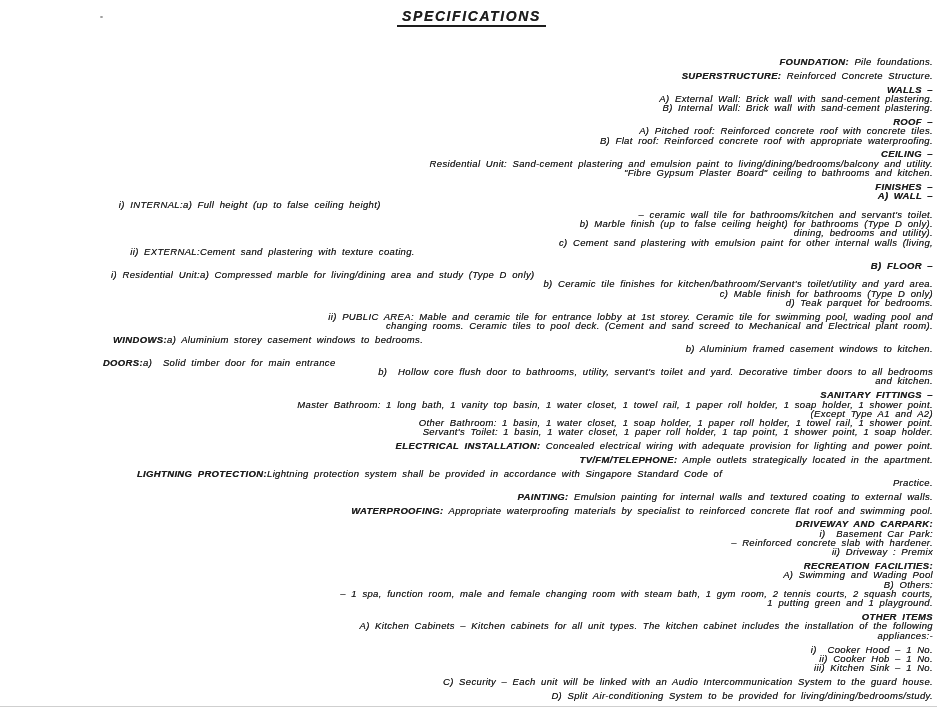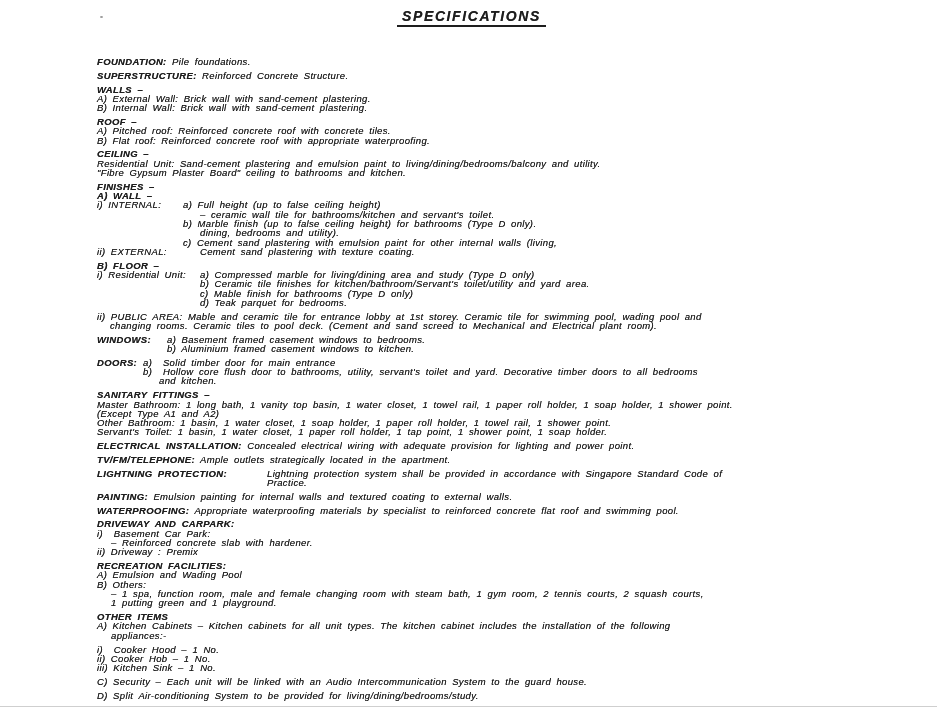--- a/index.html
+++ b/index.html
@@ -23,21 +23,21 @@
     letter-spacing:1.6px;
     border-bottom:2px solid #1e1e1e;
     padding:0 5px 1px 5px;
   }
   .body{
     position:absolute;top:57px;left:97px;right:10px;
     font-size:9.5px;
     letter-spacing:0.35px;
     word-spacing:2.4px;
   }
-  .blk{margin-bottom:4.5px;}
+  .blk{margin-bottom:4.5px;text-align:right;}
   .ln{
     line-height:9.3px;height:9.3px;
     white-space:pre-wrap;
   }
   .ln.flex{display:flex;}
   .c1{flex:none;}
   .w44{width:46px}.w64{width:70px}.w86{width:86px}.w103{width:103px}.w170{width:170px}
   .i13{padding-left:13px}.i14{padding-left:14px}.i46{padding-left:46px}.i62{padding-left:62px}
   .i70{padding-left:70px}.i86{padding-left:86px}.i103{padding-left:103px}.i170{padding-left:170px}
   .lbl{font-weight:bold;}
@@ -103,21 +103,21 @@
       <div class="ln i103"><span>c) Mable finish for bathrooms (Type D only)</span></div>
       <div class="ln i103"><span>d) Teak parquet for bedrooms.</span></div>
     </div>
 
     <div class="blk">
       <div class="ln"><span>ii) PUBLIC AREA:</span><span> Mable and ceramic tile for entrance lobby at 1st storey. Ceramic tile for swimming pool, wading pool and</span></div>
       <div class="ln i13"><span>changing rooms. Ceramic tiles to pool deck. (Cement and sand screed to Mechanical and Electrical plant room).</span></div>
     </div>
 
     <div class="blk">
-      <div class="ln flex"><span class="c1 w64 lbl">WINDOWS:</span><span>a) Basement framed casement windows to bedrooms.</span></div>
+      <div class="ln flex"><span class="c1 w64 lbl">WINDOWS:</span><span>a) Aluminium storey casement windows to bedrooms.</span></div>
       <div class="ln i70"><span>b) Aluminium framed casement windows to kitchen.</span></div>
     </div>
 
     <div class="blk">
       <div class="ln flex"><span class="c1 w44 lbl">DOORS:</span><span>a)  Solid timber door for main entrance</span></div>
       <div class="ln i46"><span>b)  Hollow core flush door to bathrooms, utility, servant's toilet and yard. Decorative timber doors to all bedrooms</span></div>
       <div class="ln i62"><span>and kitchen.</span></div>
     </div>
 
     <div class="blk">
@@ -151,21 +151,21 @@
 
     <div class="blk">
       <div class="ln"><span class="lbl">DRIVEWAY AND CARPARK:</span></div>
       <div class="ln"><span>i)  Basement Car Park:</span></div>
       <div class="ln i14"><span>– Reinforced concrete slab with hardener.</span></div>
       <div class="ln"><span>ii) Driveway : Premix</span></div>
     </div>
 
     <div class="blk">
       <div class="ln"><span class="lbl">RECREATION FACILITIES:</span></div>
-      <div class="ln"><span>A) Emulsion and Wading Pool</span></div>
+      <div class="ln"><span>A) Swimming and Wading Pool</span></div>
       <div class="ln"><span>B) Others:</span></div>
       <div class="ln i14"><span>– 1 spa, function room, male and female changing room with steam bath, 1 gym room, 2 tennis courts, 2 squash courts,</span></div>
       <div class="ln i14"><span>1 putting green and 1 playground.</span></div>
     </div>
 
     <div class="blk">
       <div class="ln"><span class="lbl">OTHER ITEMS</span></div>
       <div class="ln"><span>A) Kitchen Cabinets – Kitchen cabinets for all unit types. The kitchen cabinet includes the installation of the following</span></div>
       <div class="ln i14"><span>appliances:-</span></div>
     </div>

